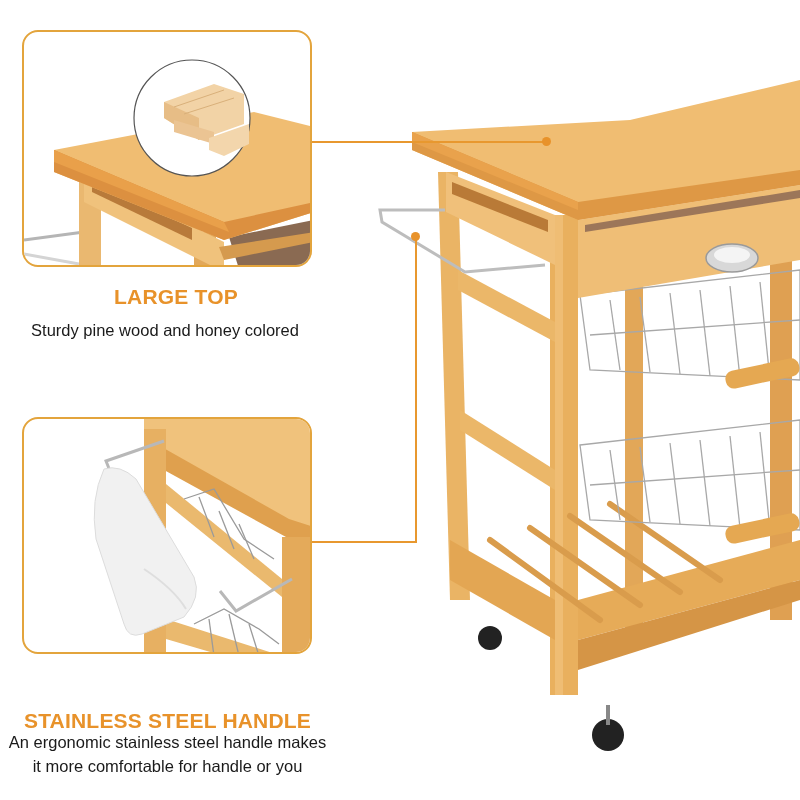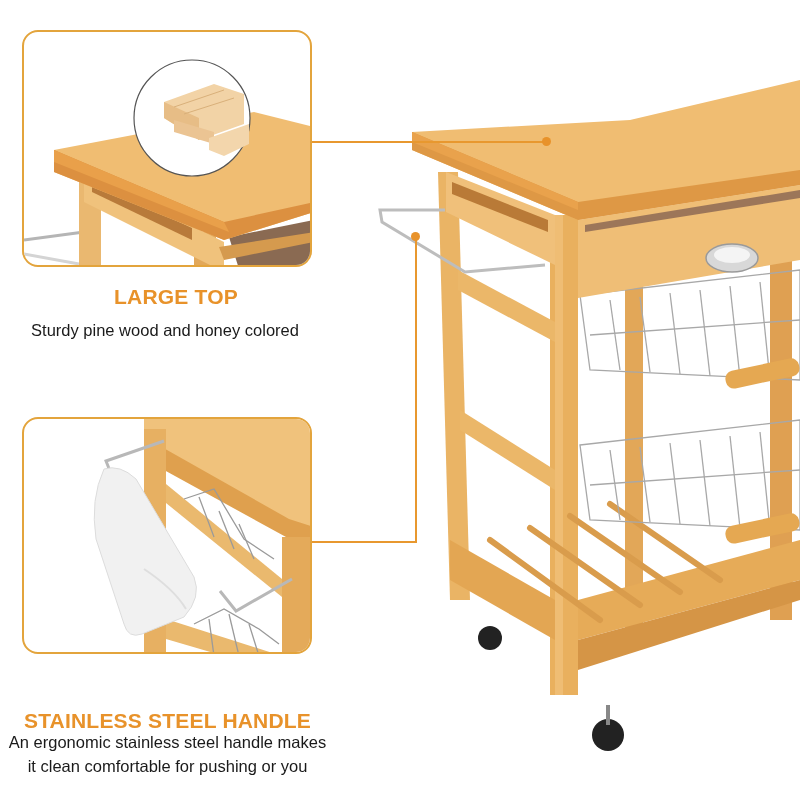--- a/index.html
+++ b/index.html
@@ -84,21 +84,21 @@
     <polyline points="196,172 212,192 268,160" fill="none" stroke="#b8b8b8" stroke-width="3"></polyline>
 
     <path d="M80,50 Q96,45 112,60 L170,158 Q178,178 160,198 L118,215 Q104,220 100,205 L72,120 Q66,80 80,50 Z" fill="#f1f1f1" stroke="#dcdcdc" stroke-width="1"></path>
     <path d="M120,150 Q150,170 162,190" fill="none" stroke="#dedede" stroke-width="2"></path>
   </svg>
 </div>
 
 <div class="feature-title" style="left:0; top:673px; width:335px; font-size:21px;margin-top:36px;">STAINLESS STEEL HANDLE</div>
 <div class="feature-desc" style="left:0; top:730px; width:335px;">
   <div>An ergonomic stainless steel handle makes</div>
-  <div>it clean comfortable for pushing or you</div>
+  <div>it more comfortable for handle or you</div>
 </div>
 
 <svg class="abs" style="left:370px; top:80px;" width="430" height="690" viewBox="0 0 430 690">
 
   <rect x="255" y="200" width="18" height="360" fill="#e2a758"></rect>
   <rect x="400" y="160" width="22" height="380" fill="#dfa052"></rect>
 
   <polygon points="68,92 88,92 100,520 80,520" fill="#eab465"></polygon>
 
   <rect x="180" y="135" width="28" height="480" fill="#e9b05e"></rect>

